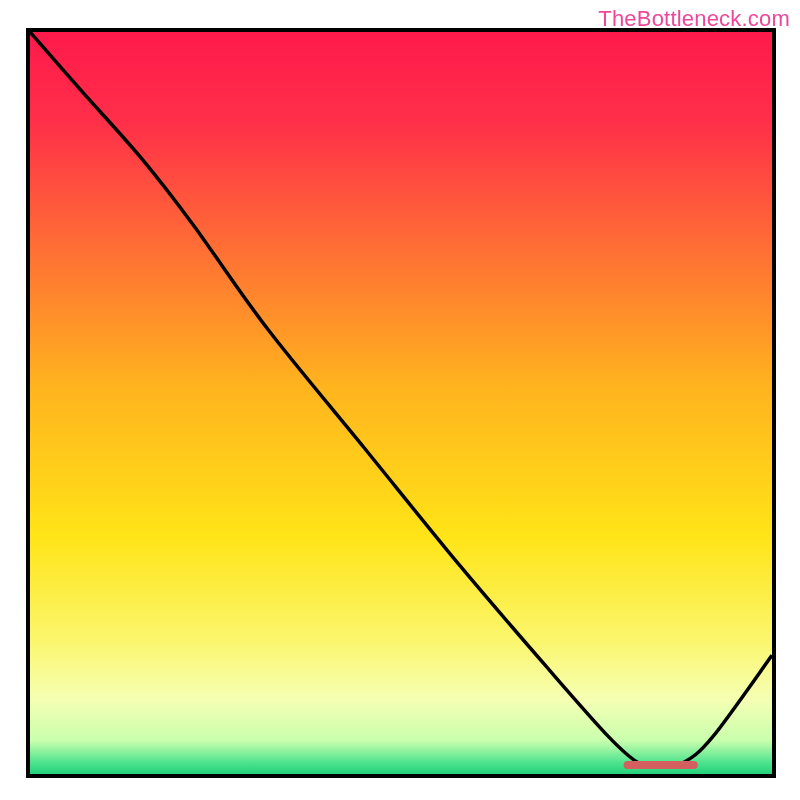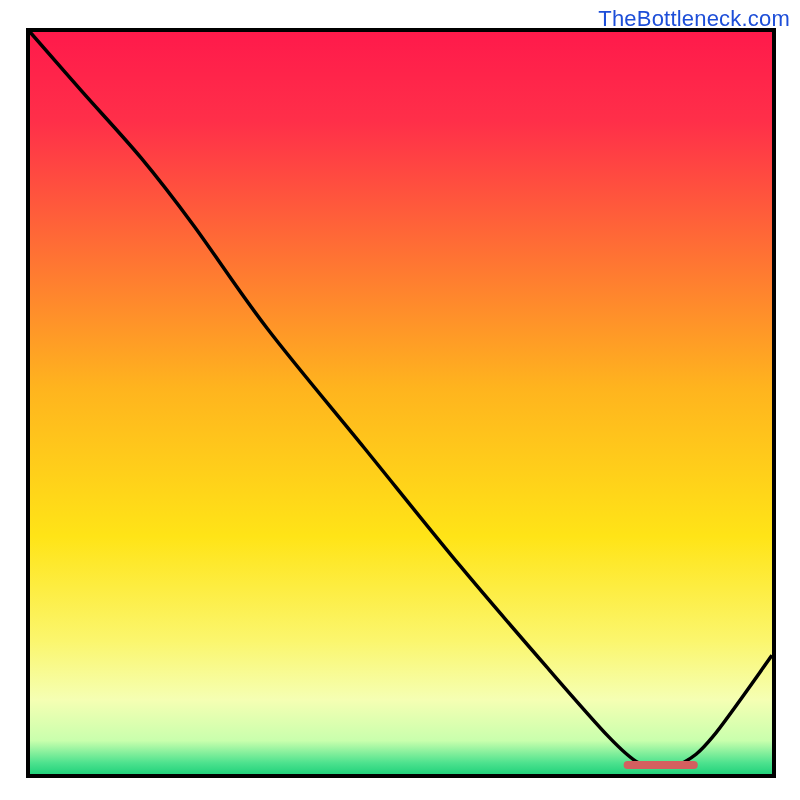--- a/index.html
+++ b/index.html
@@ -13,21 +13,21 @@
   .frame {
     position: relative;
     width: 800px;
     height: 800px;
     box-sizing: border-box;
   }
   .watermark {
     position: absolute;
     top: 6px;
     right: 10px;
-    color: #1d4ed8;
+    color: #ec4899;
     font-size: 22px;
     font-weight: 400;
     letter-spacing: 0.2px;
   }
   .plot-outer {
     position: absolute;
     left: 26px;
     top: 28px;
     width: 750px;
     height: 750px;

